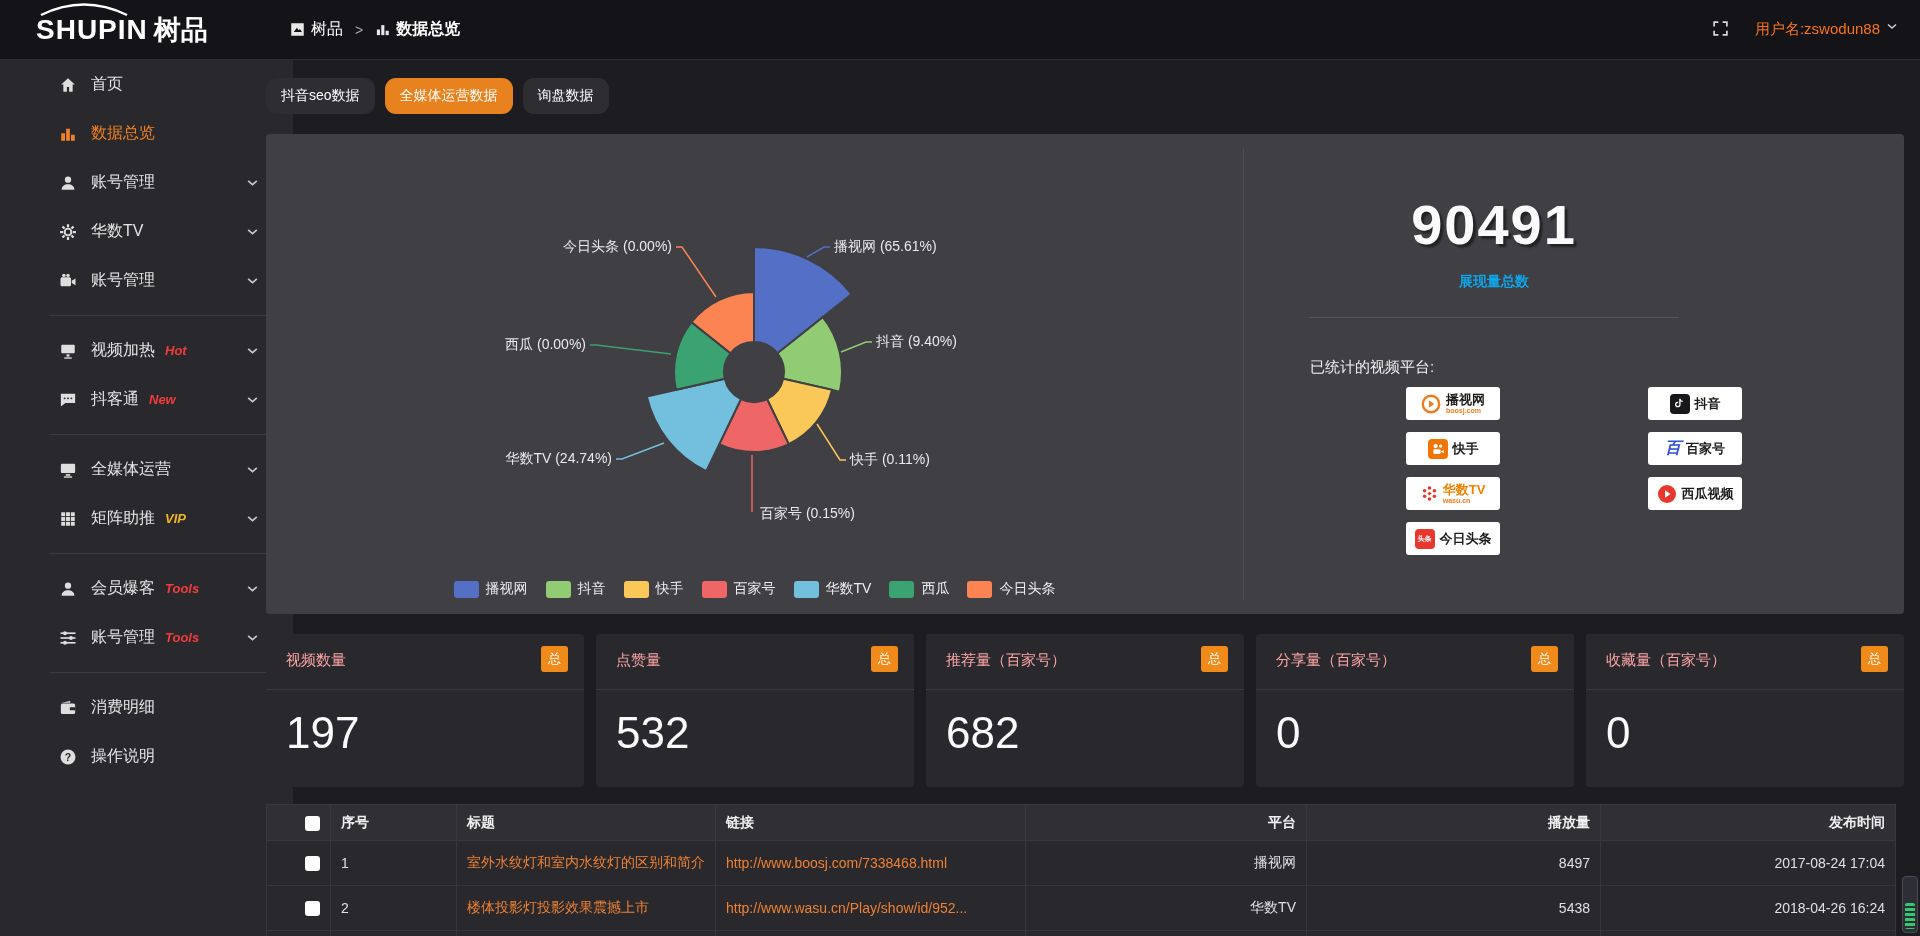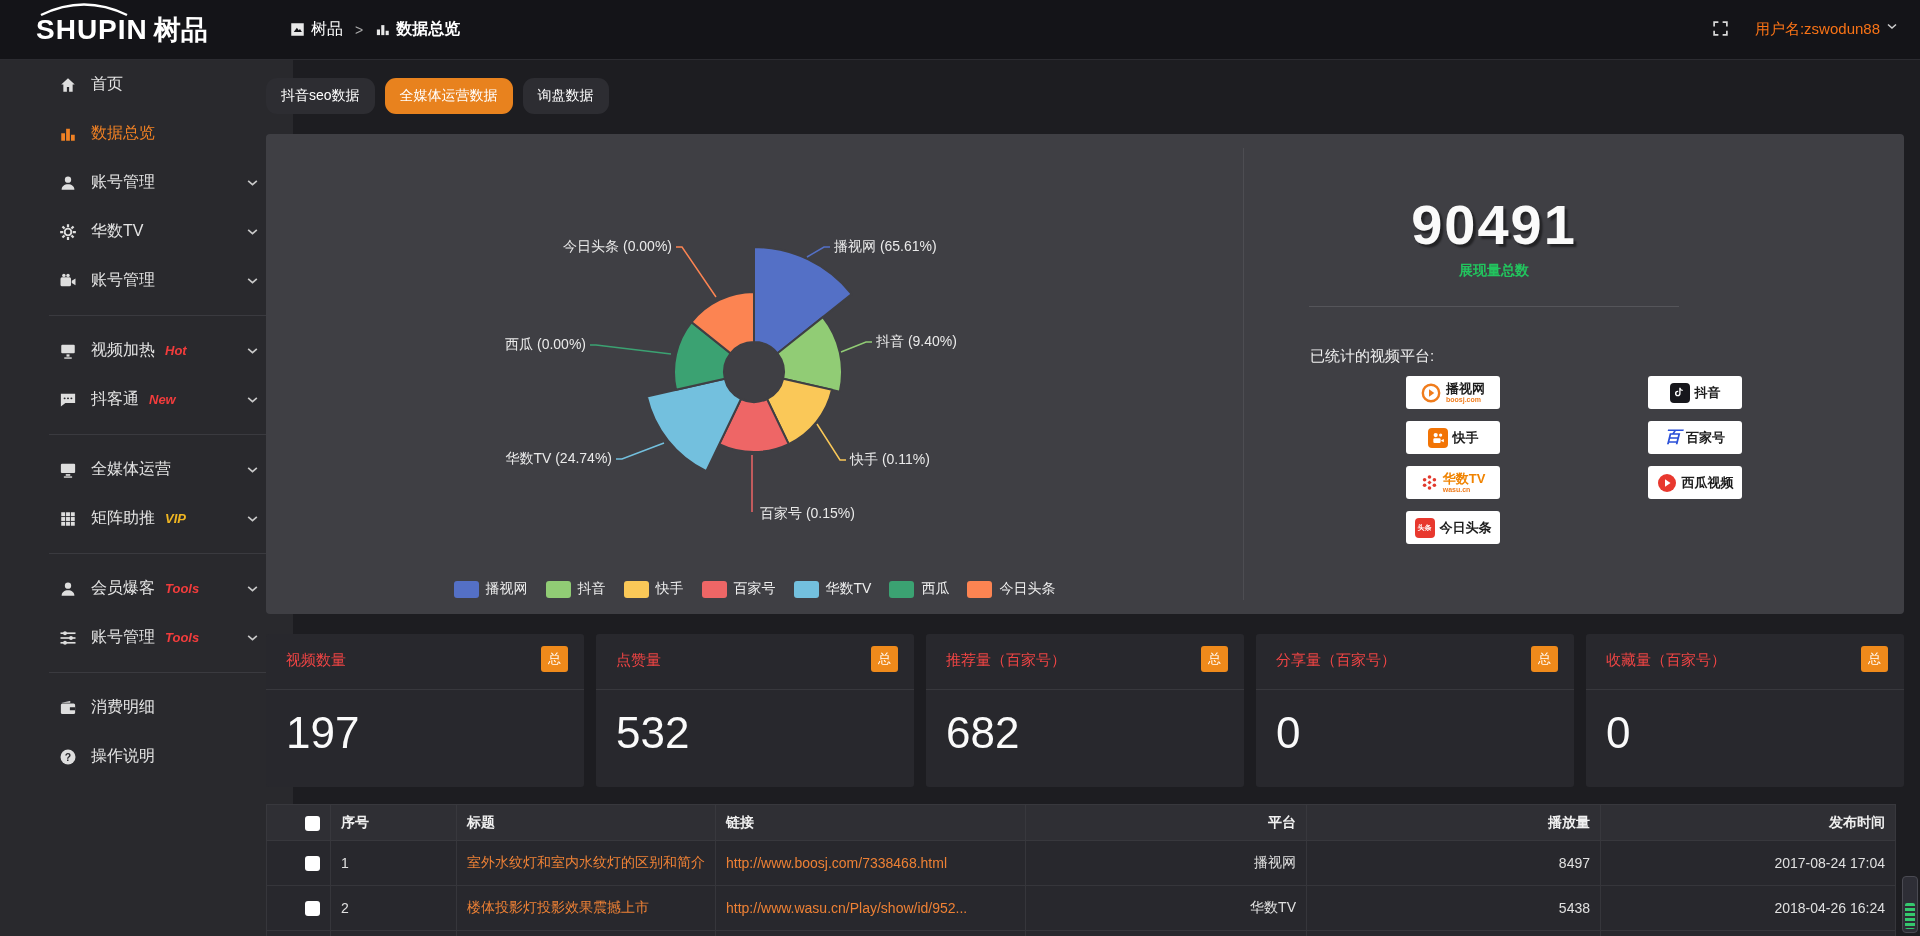--- a/index.html
+++ b/index.html
@@ -40,35 +40,35 @@
   .chart-panel{position:relative;height:480px;background:#3f3f44;border-radius:4px;}
   .pie-area{position:absolute;left:0;top:0;width:977px;height:480px;}
   .legend{position:absolute;left:0;right:0;bottom:16px;display:flex;justify-content:center;gap:18px;align-items:center;}
   .legend-item{display:flex;align-items:center;gap:7px;cursor:pointer;}
   .legend-swatch{width:25px;height:17px;border-radius:3px;display:inline-block;}
   .legend-label{font-size:14px;color:#eee;}
   .v-divider{position:absolute;left:977px;top:14px;bottom:14px;width:1px;background:#4d4d52;}
   .summary{position:absolute;left:978px;right:0;top:0;bottom:0;}
   .num-block{width:500px;text-align:center;}
   .big-number{margin-top:58px;font-size:56px;font-weight:bold;color:#fafafa;letter-spacing:2px;text-shadow:3px 3px 2px rgba(0,0,0,0.45);}
-  .big-label{margin-top:5px;font-size:14px;font-weight:bold;color:#22c55e;}
+  .big-label{margin-top:16px;font-size:14px;font-weight:bold;color:#0ea5e9;}
   .sum-divider{width:370px;height:1px;background:#55555a;margin:26px 0 0 65px;}
   .platforms-label{margin:40px 0 0 66px;font-size:15px;color:#f0f0f0;}
   .platform-grid{display:flex;margin-left:162px;margin-top:10px;gap:148px;}
   .p-col{display:flex;flex-direction:column;gap:12px;}
   .platform-badge{width:94px;height:33px;background:#fff;border-radius:3px;display:flex;align-items:center;justify-content:center;gap:5px;}
   .p-sq{width:20px;height:20px;border-radius:4px;display:inline-flex;align-items:center;justify-content:center;}
   .p-txt{display:flex;flex-direction:column;align-items:flex-start;line-height:1.05;}
   .p-name{font-size:13px;font-weight:bold;color:#1c1c1c;}
   .p-sub{font-size:7px;color:#f07c1c;font-weight:bold;}
 
   
   .cards{display:flex;gap:12px;margin-top:20px;height:153px;}
   .card{flex:1;position:relative;background:#28282d;border-radius:3px;}
-  .card-title{position:absolute;left:20px;top:17px;font-size:15px;color:#ef4444;}
+  .card-title{position:absolute;left:20px;top:17px;font-size:15px;color:#fca5a5;}
   .card-badge{position:absolute;right:16px;top:12px;background:#ef8a1b;color:#fff;font-size:13px;padding:4px 7px;border-radius:3px;}
   .card-divider{position:absolute;left:0;right:0;top:55px;height:1px;background:#38383d;}
   .card-value{position:absolute;left:20px;top:74px;font-size:44px;color:#fafafa;}
 
   
   .table-wrap{margin-top:17px;}
   table{border-collapse:collapse;width:1629px;table-layout:fixed;}
   th{height:36px;background:#2f2f34;color:#f0f0f0;font-size:14px;font-weight:600;border:1px solid #38383d;padding:0 10px;box-sizing:border-box;}
   td{height:45px;background:#28282d;color:#e0e0e0;font-size:14px;border:1px solid #36363b;padding:0 10px;box-sizing:border-box;white-space:nowrap;overflow:hidden;text-overflow:ellipsis;}
   th.al,td.al{text-align:left;}

